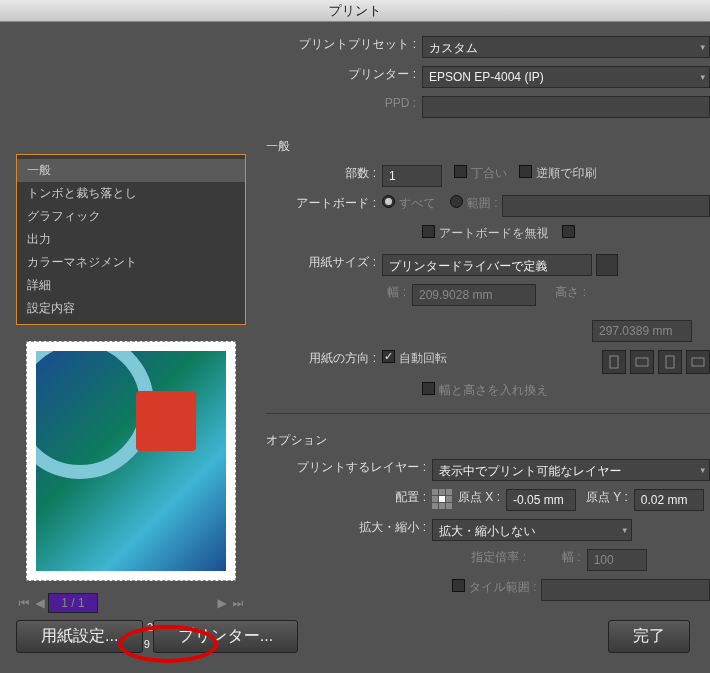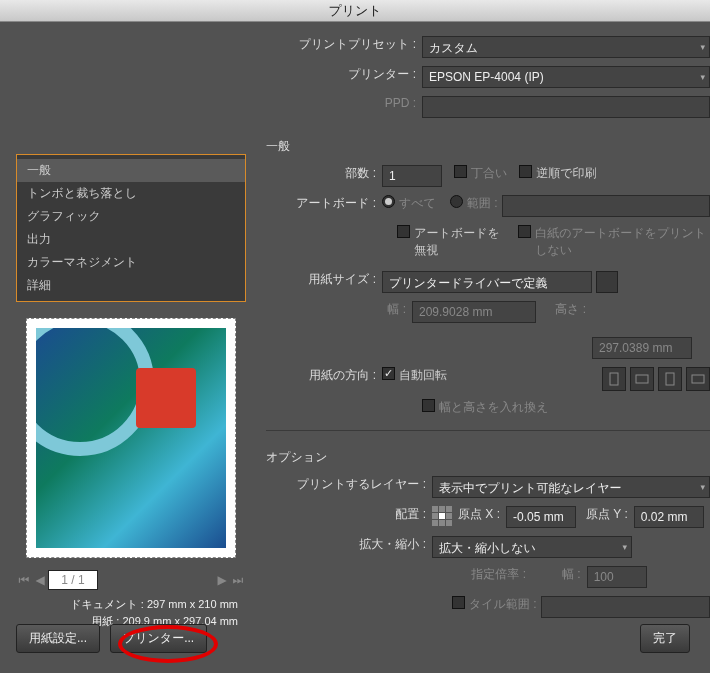--- a/index.html
+++ b/index.html
@@ -19,32 +19,32 @@
   .section-title { color: #ddd; margin: 8px 0 10px 0; font-size: 12px; }
   .category-list { border: 1px solid #d88b2a; background: #3a3a3a; padding: 4px 0; margin-top: 118px; }
   .category-list div { padding: 3px 10px; cursor: pointer; }
   .category-list .selected { background: #5a5a5a; }
   .preview-box { background: #fff; border: 1px dashed #888; width: 210px; height: 240px; margin: 16px auto 0; display: flex; align-items: center; justify-content: center; }
   .preview-art { width: 190px; height: 220px; background: linear-gradient(135deg, #1a4d8f 0%, #0e7a5e 40%, #3fb5d4 70%, #1a4d8f 100%); position: relative; overflow: hidden; }
   .preview-art::before { content: ""; position: absolute; width: 120px; height: 120px; border: 14px solid #7ec8d8; border-radius: 50%; top: -20px; left: -30px; }
   .preview-art::after { content: ""; position: absolute; width: 60px; height: 60px; background: #d83a2a; top: 40px; left: 100px; border-radius: 4px; }
   .pager { display: flex; align-items: center; margin-top: 12px; color: #888; }
   .pager-btn { width: 16px; text-align: center; cursor: pointer; }
-  .pager-field { background: #ffffff; border: 1px solid #222; width: 50px; text-align: center; padding: 2px; color: #888; }
+  .pager-field { background: #4c1d95; border: 1px solid #222; width: 50px; text-align: center; padding: 2px; color: #888; }
   .doc-info { margin-top: 6px; line-height: 1.5; color: #eee; font-size: 11px; text-align: right; padding-right: 8px; }
   .checkbox { width: 13px; height: 13px; background: #333; border: 1px solid #111; display: inline-block; vertical-align: middle; margin-right: 4px; flex-shrink: 0; }
   .checkbox.checked::after { content: "✓"; color: #eee; font-size: 11px; line-height: 11px; display: block; text-align: center; }
   .radio { width: 13px; height: 13px; background: #333; border: 1px solid #111; border-radius: 50%; display: inline-block; vertical-align: middle; margin-right: 4px; flex-shrink: 0; position: relative; }
   .radio.checked::after { content: ""; width: 7px; height: 7px; background: #ccc; border-radius: 50%; position: absolute; top: 2px; left: 2px; }
   .section { border-top: 1px solid #3a3a3a; padding-top: 10px; margin-top: 14px; }
   .orient-btns { display: flex; gap: 4px; }
   .orient-btn { width: 24px; height: 24px; background: #3a3a3a; border: 1px solid #222; cursor: pointer; display:flex; align-items:center; justify-content:center; }
   .orient-btn svg { width:14px; height:14px; }
   .bottom-bar { position: absolute; bottom: 20px; left: 16px; right: 0; display: flex; align-items: center; }
-  .btn { background: linear-gradient(#5a5a5a, #3a3a3a); border: 1px solid #222; color: #eee; padding: 5px 12px; font-size: 12px; cursor: pointer; border-radius: 3px; }
+  .btn { background: linear-gradient(#5a5a5a, #3a3a3a); border: 1px solid #222; color: #eee; padding: 5px 24px; font-size: 16px; cursor: pointer; border-radius: 3px; }
   .btn + .btn { margin-left: 10px; }
   .highlight-ring { position: absolute; border: 4px solid #e00000; border-radius: 50%/50%; pointer-events: none; }
   .grid-icon { display: inline-grid; grid-template-columns: 6px 6px 6px; grid-template-rows: 6px 6px 6px; gap: 1px; margin-right: 6px; vertical-align: middle; }
   .grid-icon span { background: #888; }
   .grid-icon span.c { background: #fff; }
   .arrow { position: absolute; right: 4px; top: 50%; transform: translateY(-50%); font-size: 9px; color: #aaa; }
 </style>
 </head>
 <body>
 
@@ -52,20 +52,21 @@
 
 <div class="content">
   <div class="left-col">
     <div class="category-list">
       <div class="selected">一般</div>
       <div>トンボと裁ち落とし</div>
       <div>グラフィック</div>
       <div>出力</div>
       <div>カラーマネジメント</div>
       <div>詳細</div>
+      <div>設定内容</div>
     </div>
 
     <div class="preview-box">
       <div class="preview-art"></div>
     </div>
 
     <div class="pager">
       <span class="pager-btn">⏮</span>
       <span class="pager-btn">◀</span>
       <span class="pager-field"><span>1</span> / <span>1</span></span>
@@ -119,21 +120,20 @@
         <span class="disabled">範囲 :</span>
         <input class="textfield disabled" style="flex: 1 1 0%; margin-left: 4px;" value="">
       </div>
 
       <div class="row">
         <span style="width:156px"></span>
         <span class="checkbox"></span>
         <span>アートボードを無視</span>
         <span style="width:14px"></span>
         <span class="checkbox"></span>
-        <span class="disabled">白紙のアートボードをプリントしない</span>
       </div>
 
       <div class="row" style="margin-top:12px">
         <span class="lbl-sm" style="width:110px">用紙サイズ :</span>
         <div class="dropdown" style="width:210px"><span>プリンタードライバーで定義</span></div>
         <div style="width:22px;height:22px;background:#3a3a3a;border:1px solid #222;margin-left:4px"></div>
       </div>
 
       <div class="row">
         <span class="lbl-sm disabled" style="width:140px">幅 :</span>

